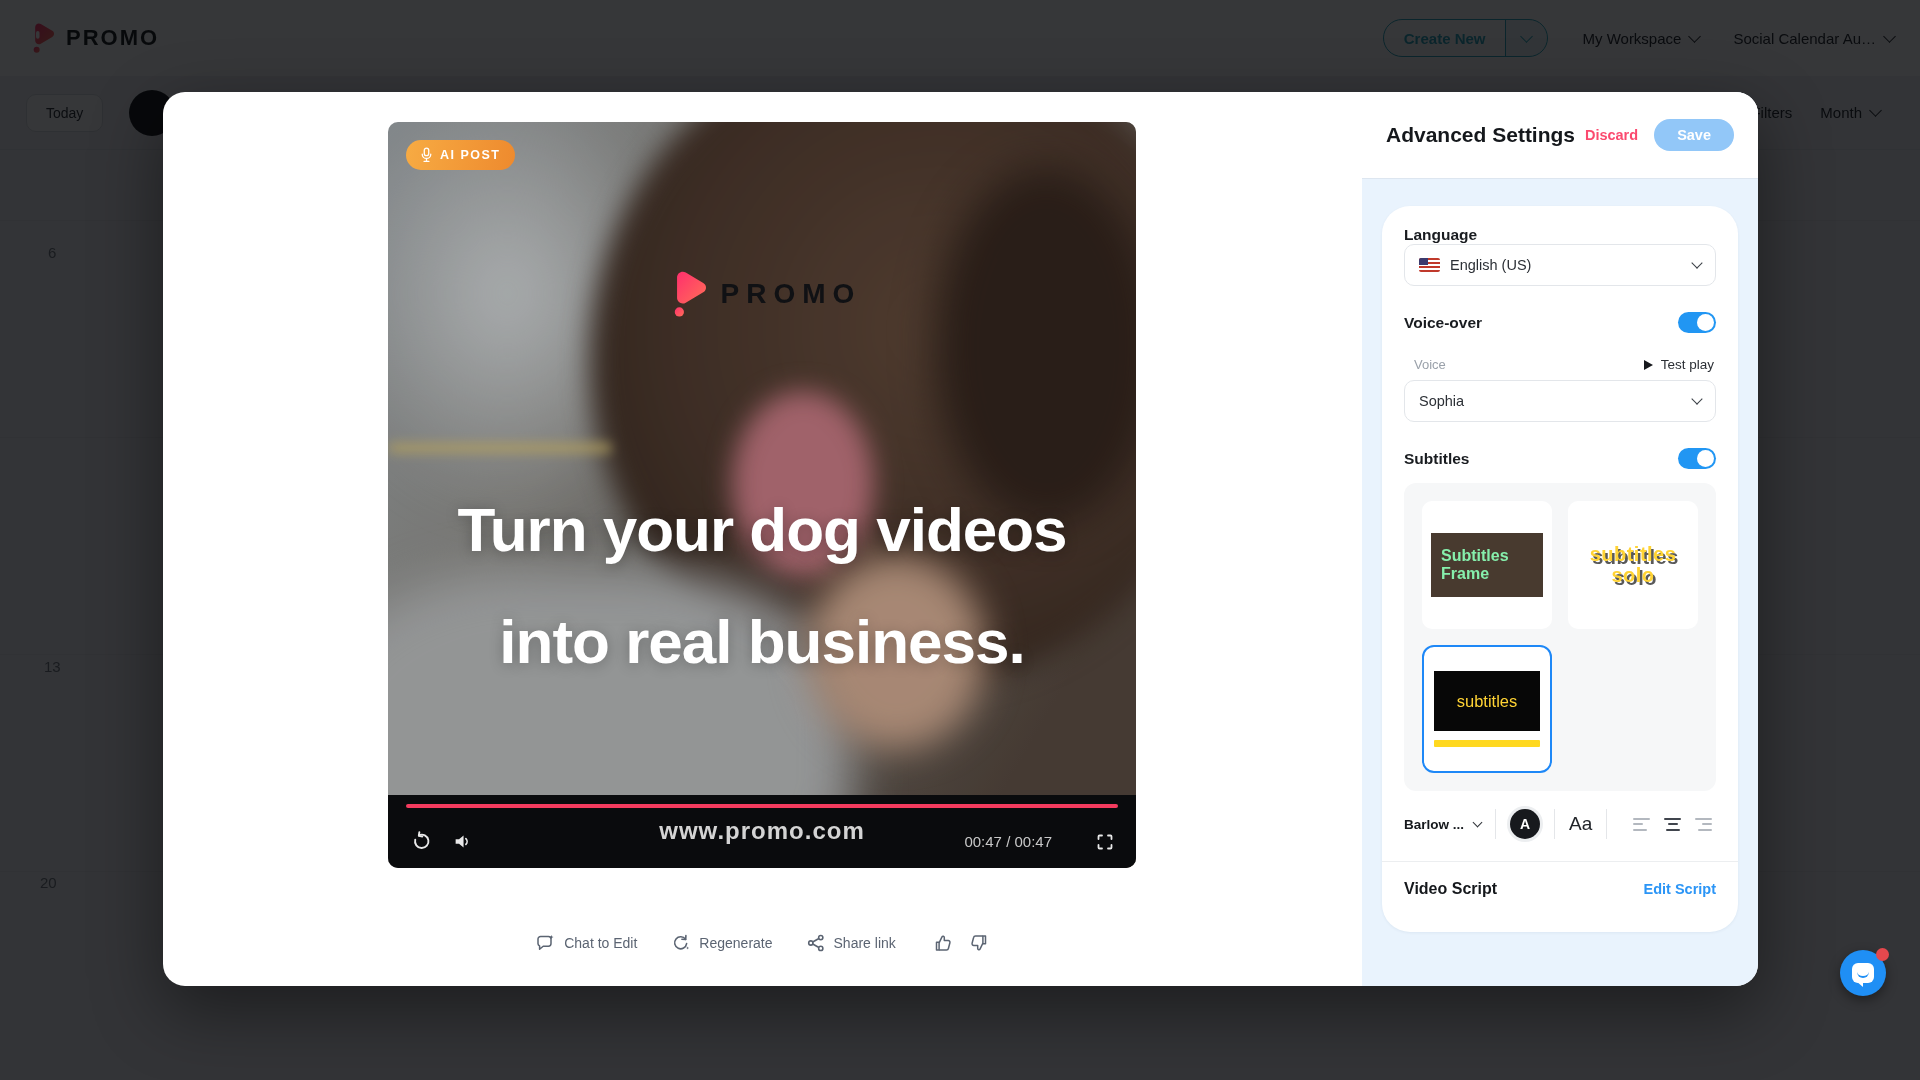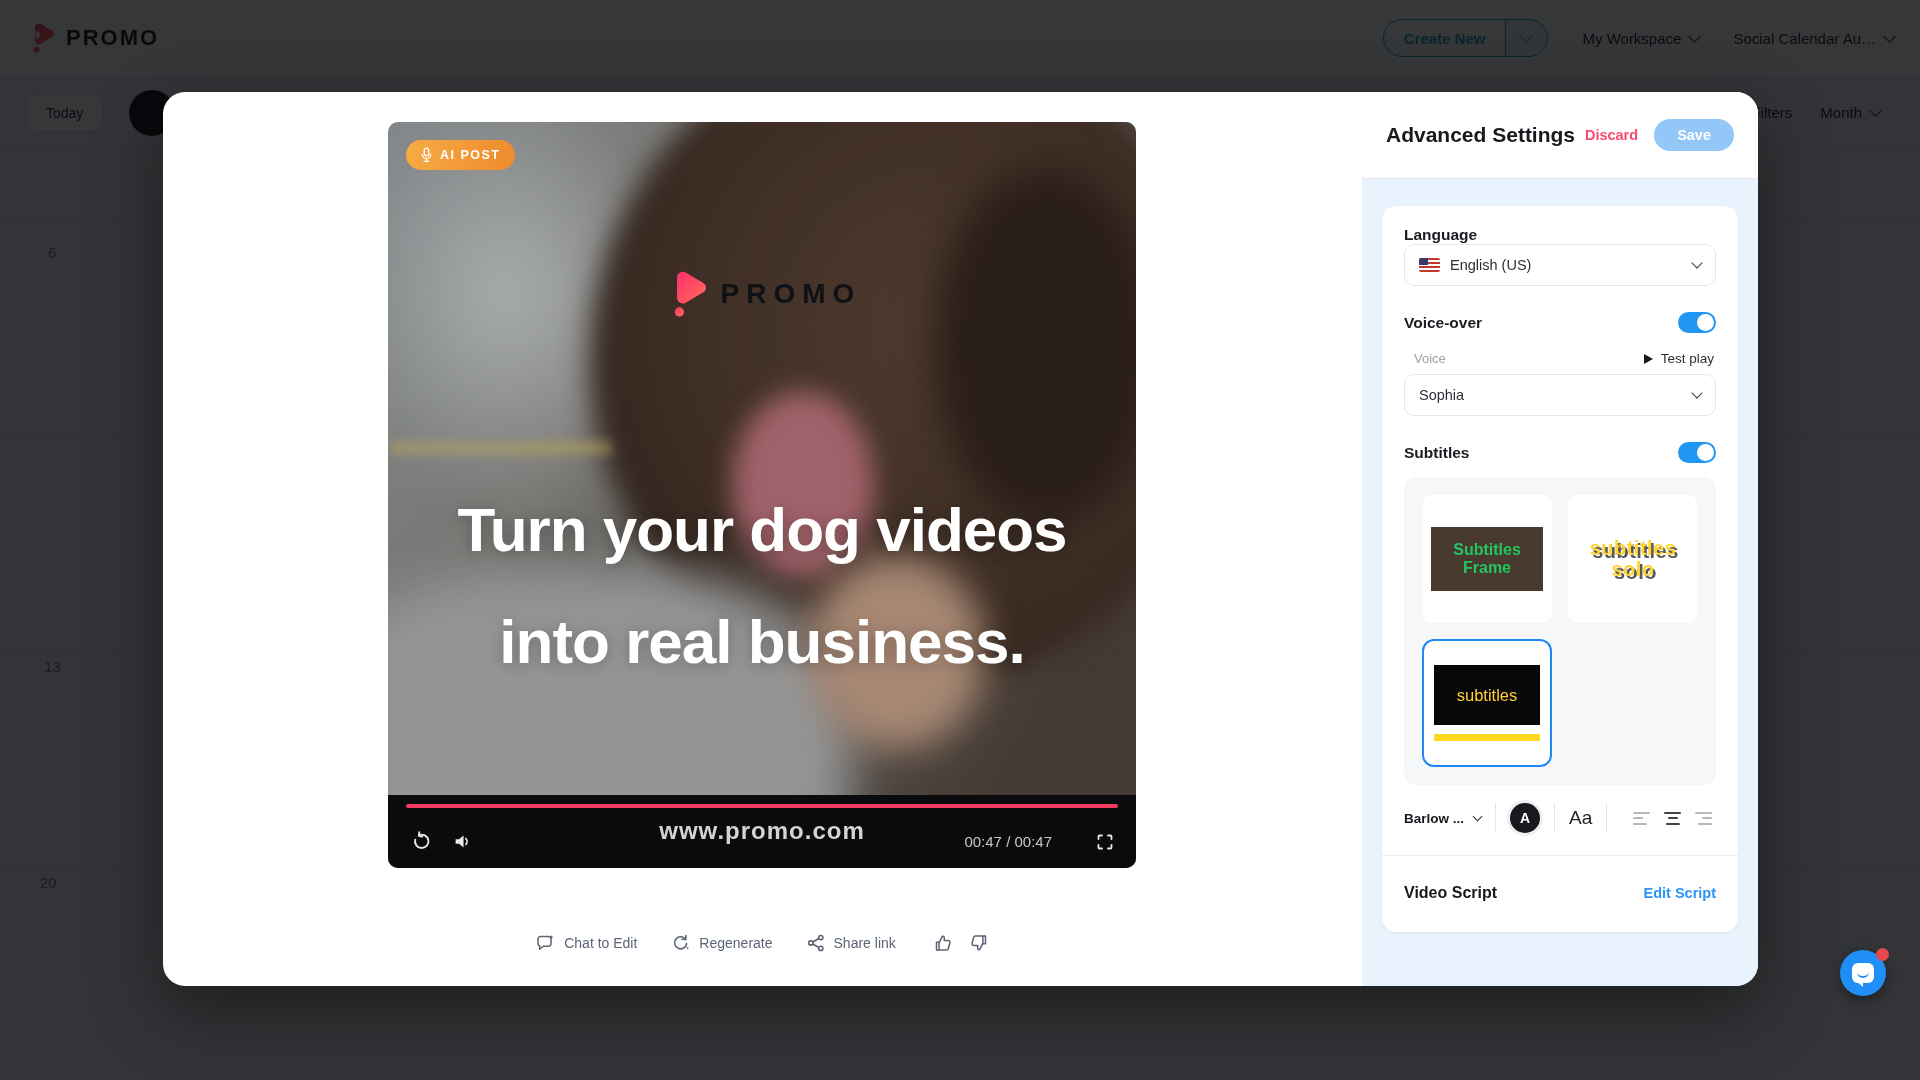--- a/index.html
+++ b/index.html
@@ -64,42 +64,42 @@
   .va-item { display:flex; align-items:center; gap:9px; font-size:14px; cursor:pointer; }
   .thumbs { display:flex; align-items:center; gap:18px; margin-left:4px; }
 
   
   .settings { width:396px; flex:none; background:#e9f3fd; position:relative; }
   .s-header { height:86px; background:#fff; display:flex; align-items:center; padding:0 24px; box-shadow:0 1px 0 rgba(0,0,0,.05); }
   .s-title { font-size:21px; font-weight:700; color:#15181c; flex:1; }
   .btn-discard { font-size:14.5px; font-weight:600; color:#fb4a6f; margin-right:16px; cursor:pointer; }
   .btn-save { height:32px; padding:0 23px; border-radius:16px; background:#92c7f8; color:#fff; font-size:14.5px; font-weight:600; display:flex; align-items:center; cursor:pointer; }
 
-  .card { margin:28px 20px 0; background:#fff; border-radius:14px; padding:20px 22px; height:726px; box-shadow:0 1px 3px rgba(16,52,88,.06); }
+  .card { margin:28px 20px 0; background:#fff; border-radius:28px; padding:20px 22px; height:726px; box-shadow:0 1px 3px rgba(16,52,88,.06); }
   .lbl { font-size:15.5px; font-weight:600; color:#191c20; }
   .row-between { display:flex; align-items:center; justify-content:space-between; }
   .mt26 { margin-top:26px; }
   .select { height:42px; border:1.5px solid #e3e6ea; border-radius:10px; display:flex; align-items:center; padding:0 14px; gap:10px; cursor:pointer; }
   .select .val { font-size:14.5px; color:#2c3036; }
   .select .chev { margin-left:auto; color:#3a3f46; width:8px; height:8px; }
   .flag { width:21px; height:14px; border-radius:2px; overflow:hidden; position:relative; background:repeating-linear-gradient(180deg,#c0392b 0 2px,#fff 2px 4px); flex:none; }
   .flag::after { content:""; position:absolute; left:0; top:0; width:9px; height:7px; background:#3b3a6e; }
   .toggle { width:38px; height:21px; border-radius:11px; background:#2196f3; position:relative; cursor:pointer; flex:none; }
   .toggle::after { content:""; position:absolute; width:17px; height:17px; border-radius:50%; background:#fff; top:2px; right:2px; }
-  .voice-row { margin-top:18px; display:flex; align-items:center; padding:0 2px 0 10px; }
+  .voice-row { margin-top:24px; display:flex; align-items:center; padding:0 2px 0 10px; }
   .voice-lbl { font-size:13px; color:#9aa1aa; }
   .testplay { margin-left:auto; display:flex; align-items:center; gap:8px; cursor:pointer; }
   .testplay .tri { width:0; height:0; border-left:9px solid #17191d; border-top:5.5px solid transparent; border-bottom:5.5px solid transparent; }
   .testplay span { font-size:13.5px; color:#2b2f35; }
 
   .tiles { margin-top:14px; background:#f6f7f8; border-radius:12px; padding:18px; display:grid; grid-template-columns:130px 130px; gap:16px; justify-content:center; }
   .tile { height:128px; background:#fff; border-radius:10px; display:flex; flex-direction:column; align-items:center; justify-content:center; cursor:pointer; }
   .tile.selected { border:2px solid #1e88f7; border-radius:12px; }
   .frame-box { width:112px; height:64px; background:#483a2f; display:flex; align-items:center; justify-content:center; }
-  .frame-box span { width:92px; text-align:center; font-size:16px; font-weight:600; color:#22c55e; line-height:1.15; }
+  .frame-box span { width:92px; text-align:left; font-size:16px; font-weight:600; color:#86efac; line-height:1.15; }
   .box-box { width:94px; height:58px; background:#3e3f41; border-radius:9px; display:flex; align-items:center; justify-content:center; }
   .box-box span { width:72px; text-align:center; font-size:13.5px; color:#f2f2f2; line-height:1.25; }
   .solo-label { width:112px; text-align:center; font-size:20px; font-weight:800; color:#ffd334; line-height:1.05; letter-spacing:.5px; text-shadow:2.5px 2.5px 0 rgba(80,80,80,.95); }
   .sel-box { width:106px; height:60px; background:#070707; display:flex; align-items:center; justify-content:center; }
   .sel-box span { font-size:16.5px; color:#ffd334; }
   .sel-bar { width:106px; height:7px; background:#ffd81f; margin-top:9px; border-radius:1px; }
 
   .font-row { margin-top:16px; display:flex; align-items:center; height:34px; }
   .font-name { font-size:13.5px; font-weight:700; color:#15181c; cursor:pointer; display:flex; align-items:center; gap:10px; }
   .font-name .chev { width:7px; height:7px; color:#30343a; }
@@ -108,21 +108,21 @@
   .aa { font-size:19px; font-weight:500; color:#212429; cursor:pointer; }
   .aligns { display:flex; gap:14px; margin-left:12px; align-items:center; }
   .align-ic { width:17px; height:13px; display:flex; flex-direction:column; justify-content:space-between; cursor:pointer; }
   .align-ic i { display:block; height:2px; border-radius:1px; background:currentColor; }
   .align-left { align-items:flex-start; color:#b3b8bf; }
   .align-center { align-items:center; color:#40454d; }
   .align-right { align-items:flex-end; color:#b3b8bf; }
   .align-ic i:nth-child(1){ width:17px; } .align-ic i:nth-child(2){ width:10px; } .align-ic i:nth-child(3){ width:14px; }
 
   .hr { height:1px; background:#eceef0; margin:20px -22px 0; }
-  .script-row { margin-top:28px; display:flex; align-items:center; justify-content:space-between; }
+  .script-row { margin-top:18px; display:flex; align-items:center; justify-content:space-between; }
   .script-lbl { font-size:16px; font-weight:600; color:#15181c; }
   .script-link { font-size:14.5px; font-weight:600; color:#2b95f6; cursor:pointer; }
 
   
   .intercom { position:absolute; right:34px; bottom:84px; width:46px; height:46px; border-radius:50%; background:#1f8ff5; z-index:20; display:flex; align-items:center; justify-content:center; box-shadow:0 4px 12px rgba(0,0,0,.4); cursor:pointer; }
   .ic-bubble { width:22px; height:20px; background:#fff; border-radius:6px; position:relative; }
   .ic-bubble::before { content:""; position:absolute; left:4px; bottom:-4px; width:0; height:0; border-left:7px solid transparent; border-top:6px solid #fff; }
   .ic-smile { position:absolute; left:5px; top:8px; width:12px; height:7px; border-bottom:2.5px solid #1f8ff5; border-radius:0 0 10px 10px; }
   .ic-dot { position:absolute; top:-2px; right:-3px; width:13px; height:13px; border-radius:50%; background:#e5484d; }
 </style>

